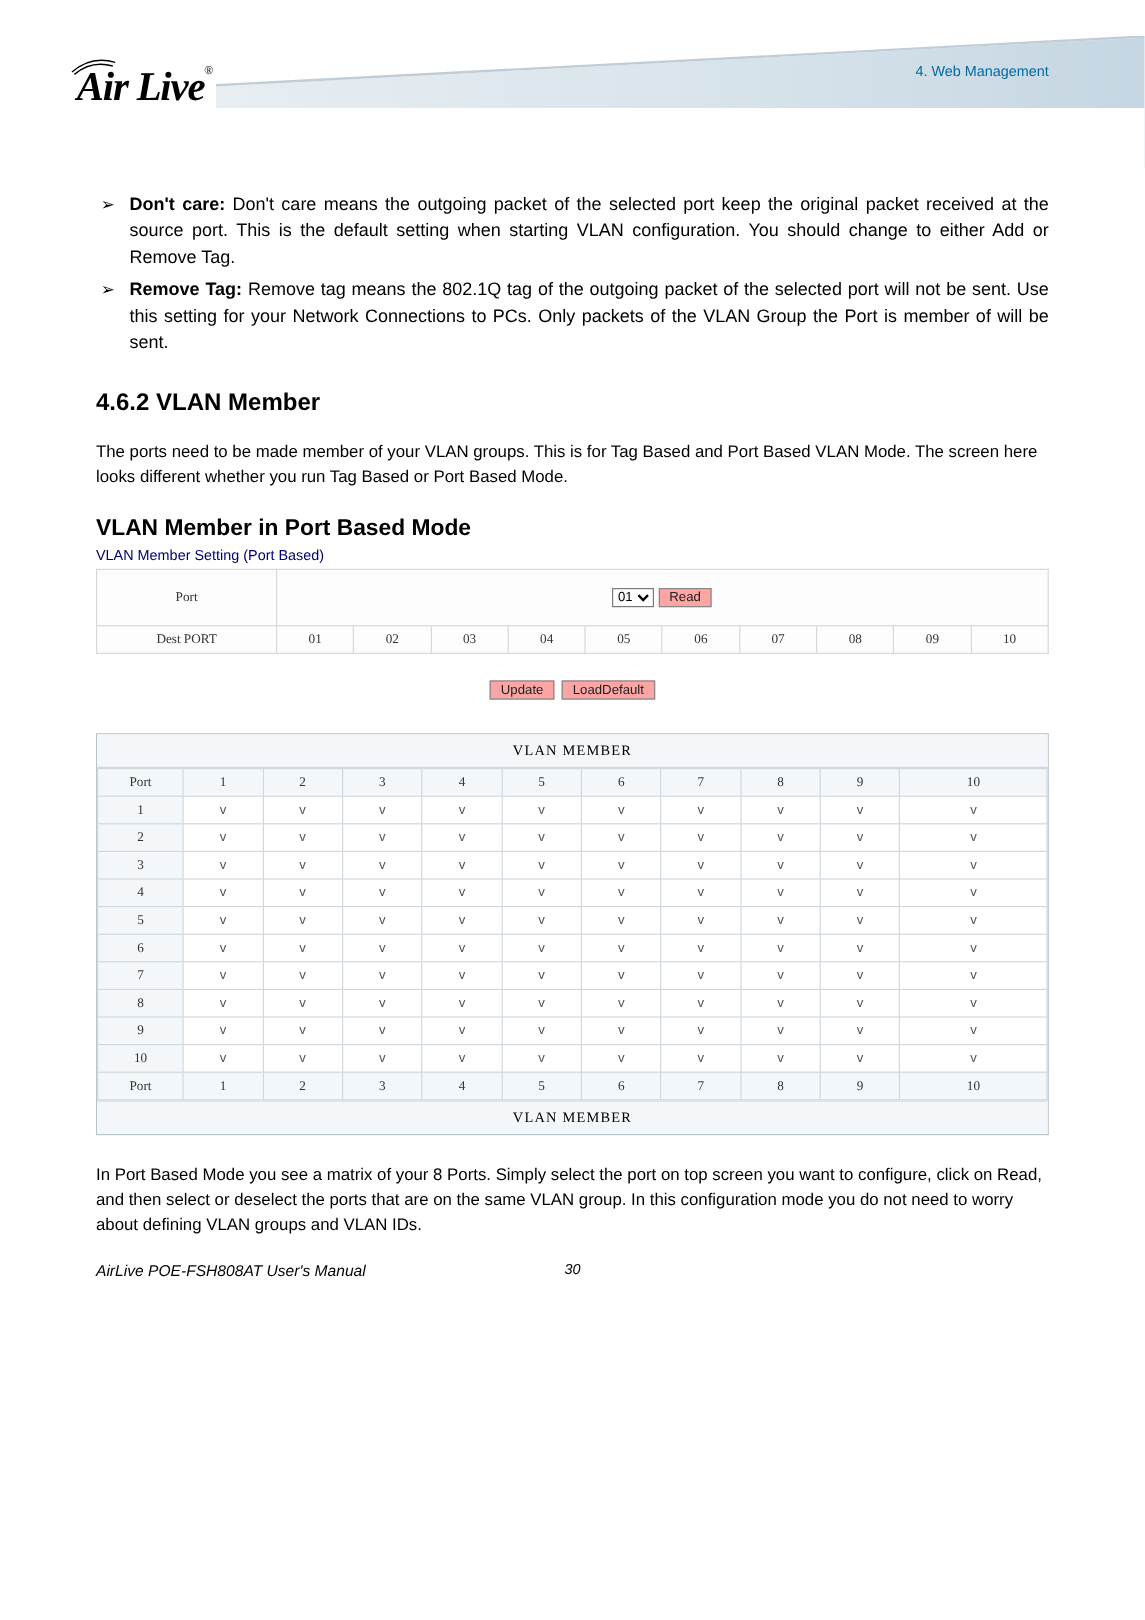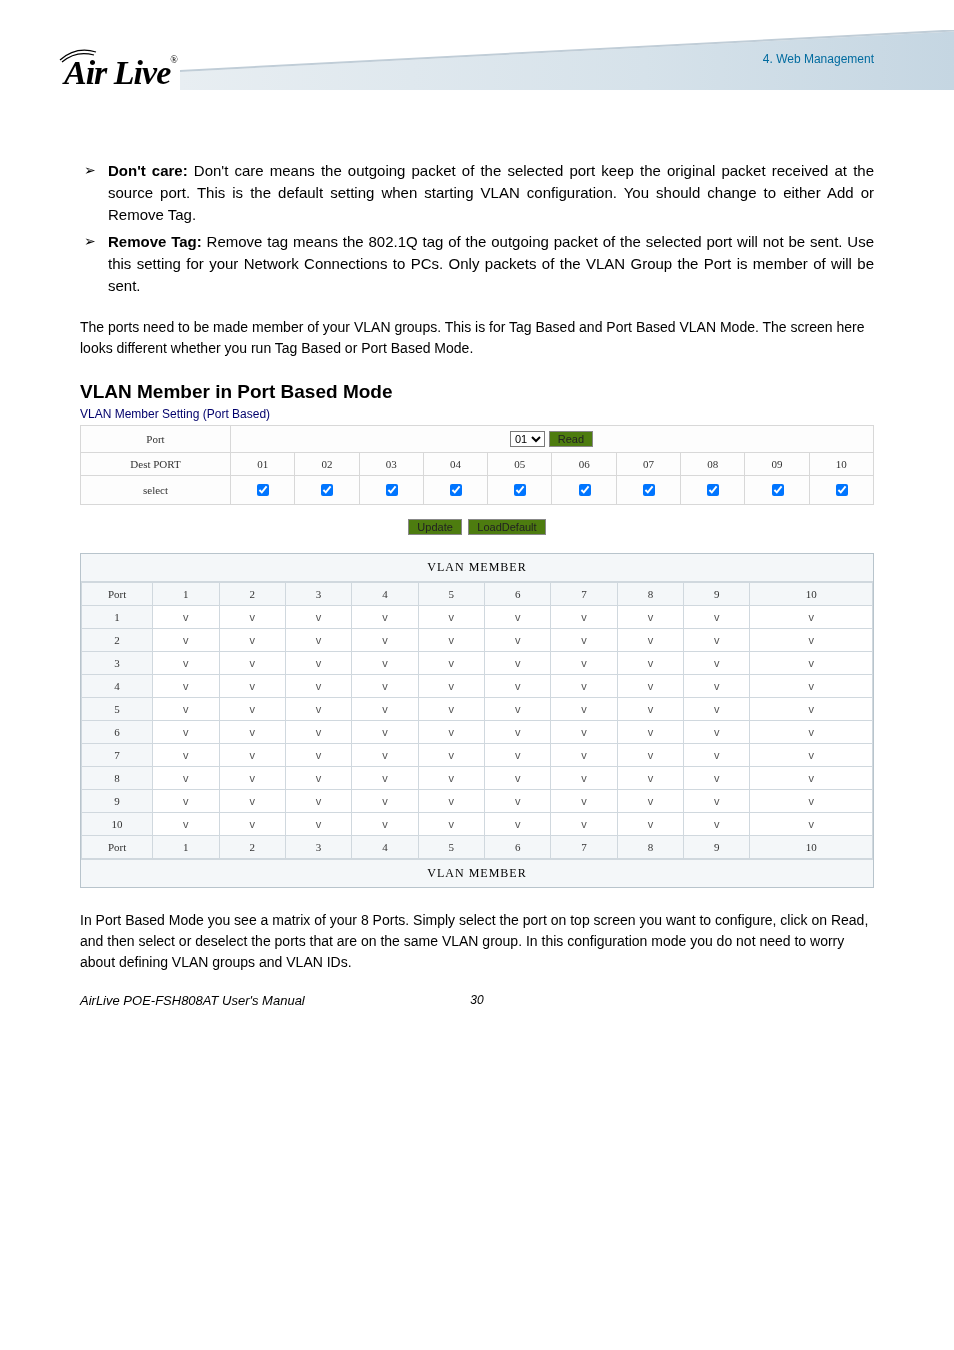--- a/index.html
+++ b/index.html
@@ -127,24 +127,24 @@
   .cfg-table td.lbl {
     width: 150px;
   }
   .cfg-btns {
     text-align: center;
     margin: 12px 0 18px 0;
   }
   .btn {
     font-size: 11px;
     font-family: Arial, sans-serif;
-    background: #4d7c0f;
+    background: #fca5a5;
     border: 1px solid #888;
     padding: 1px 8px;
-    margin: 0 1px;
+    margin: 10px 1px;
     color: #222;
     cursor: pointer;
   }
   select.port-select {
     font-size: 11px;
     border: 1px solid #7a7a7a;
     background:#fff;
   }
   .cb {
     width: 12px; height: 12px;
@@ -234,20 +234,21 @@
 
   <ul class="bullet-list body-text">
     <li>
       <span class="bold">Don't care:</span><span> Don't care means the outgoing packet of the selected port keep the original packet received at the source port. This is the default setting when starting VLAN configuration. You should change to either Add or Remove Tag.</span>
     </li>
     <li>
       <span class="bold">Remove Tag:</span><span> Remove tag means the 802.1Q tag of the outgoing packet of the selected port will not be sent. Use this setting for your Network Connections to PCs. Only packets of the VLAN Group the Port is member of will be sent.</span>
     </li>
   </ul>
 
+  <h2 class="section">4.6.2 VLAN Member</h2>
 
   <p class="para">The ports need to be made member of your VLAN groups. This is for Tag Based and Port Based VLAN Mode. The screen here looks different whether you run Tag Based or Port Based Mode.</p>
 
   <h3 class="subhead">VLAN Member in Port Based Mode</h3>
   <div class="panel-caption">VLAN Member Setting (Port Based)</div>
 
   <table class="cfg-table">
     <tbody>
         <tr>
       <td class="lbl">Port</td>
@@ -264,33 +265,20 @@
       <td>02</td>
       <td>03</td>
       <td>04</td>
       <td>05</td>
       <td>06</td>
       <td>07</td>
       <td>08</td>
       <td>09</td>
       <td>10</td>
     </tr>
-    <tr>
-      <td class="lbl">select</td>
-      <td><input type="checkbox" checked="" class="cb" style=""></td>
-      <td><input type="checkbox" checked="" class="cb" style=""></td>
-      <td><input type="checkbox" checked="" class="cb" style=""></td>
-      <td><input type="checkbox" checked="" class="cb" style=""></td>
-      <td><input type="checkbox" checked="" class="cb" style=""></td>
-      <td><input type="checkbox" checked="" class="cb" style=""></td>
-      <td><input type="checkbox" checked="" class="cb" style=""></td>
-      <td><input type="checkbox" checked="" class="cb" style=""></td>
-      <td><input type="checkbox" checked="" class="cb" style=""></td>
-      <td><input type="checkbox" checked="" class="cb" style=""></td>
-    </tr>
   </tbody>
     </table>
 
   <div class="cfg-btns">
     <button class="btn">Update</button>
     <button class="btn">LoadDefault</button>
   </div>
 
   <div class="matrix-wrap">
     <div class="matrix-title">VLAN MEMBER</div>

